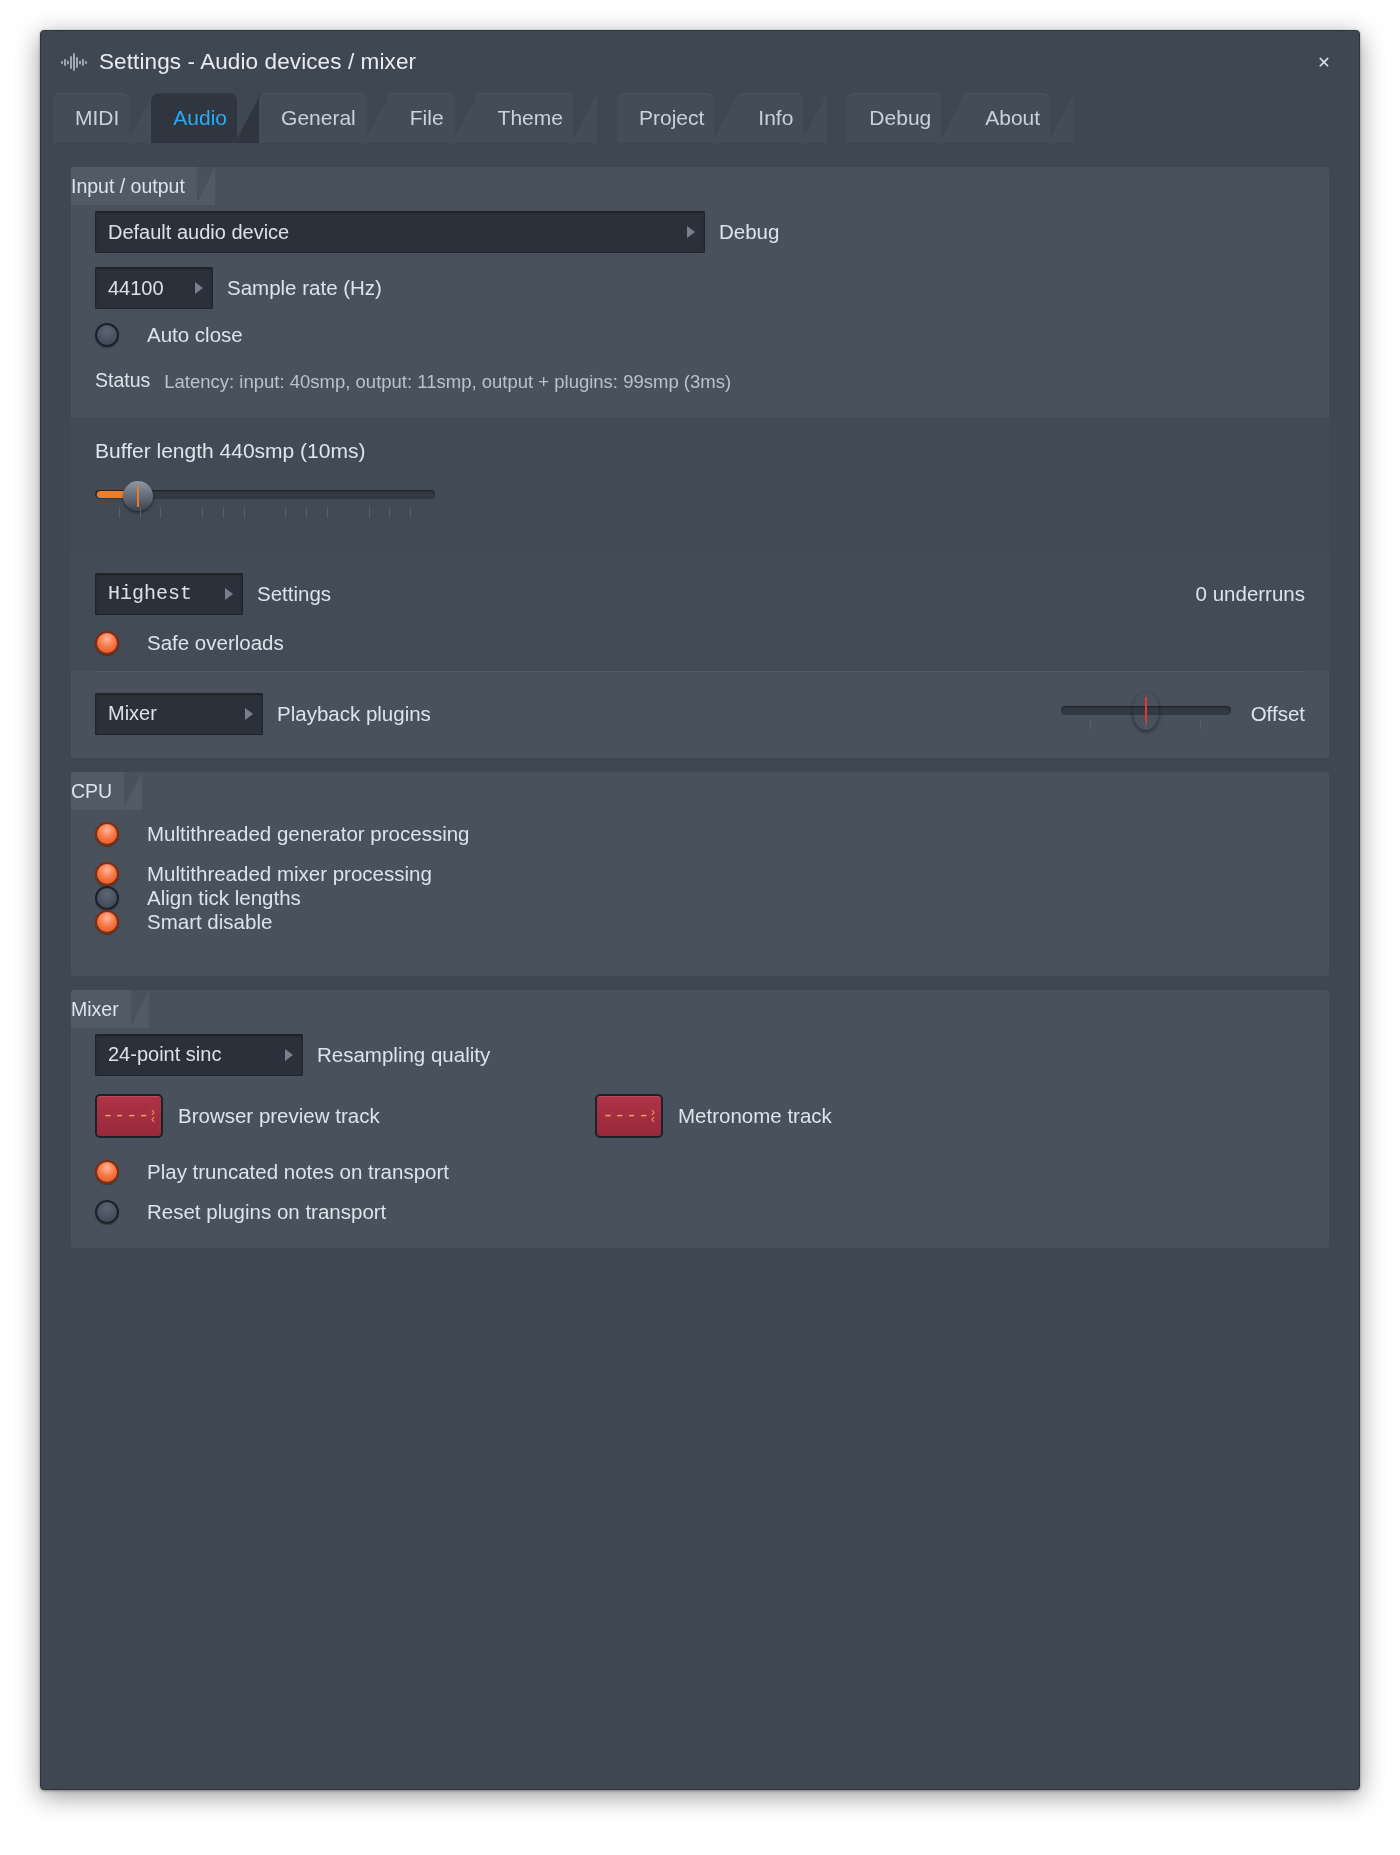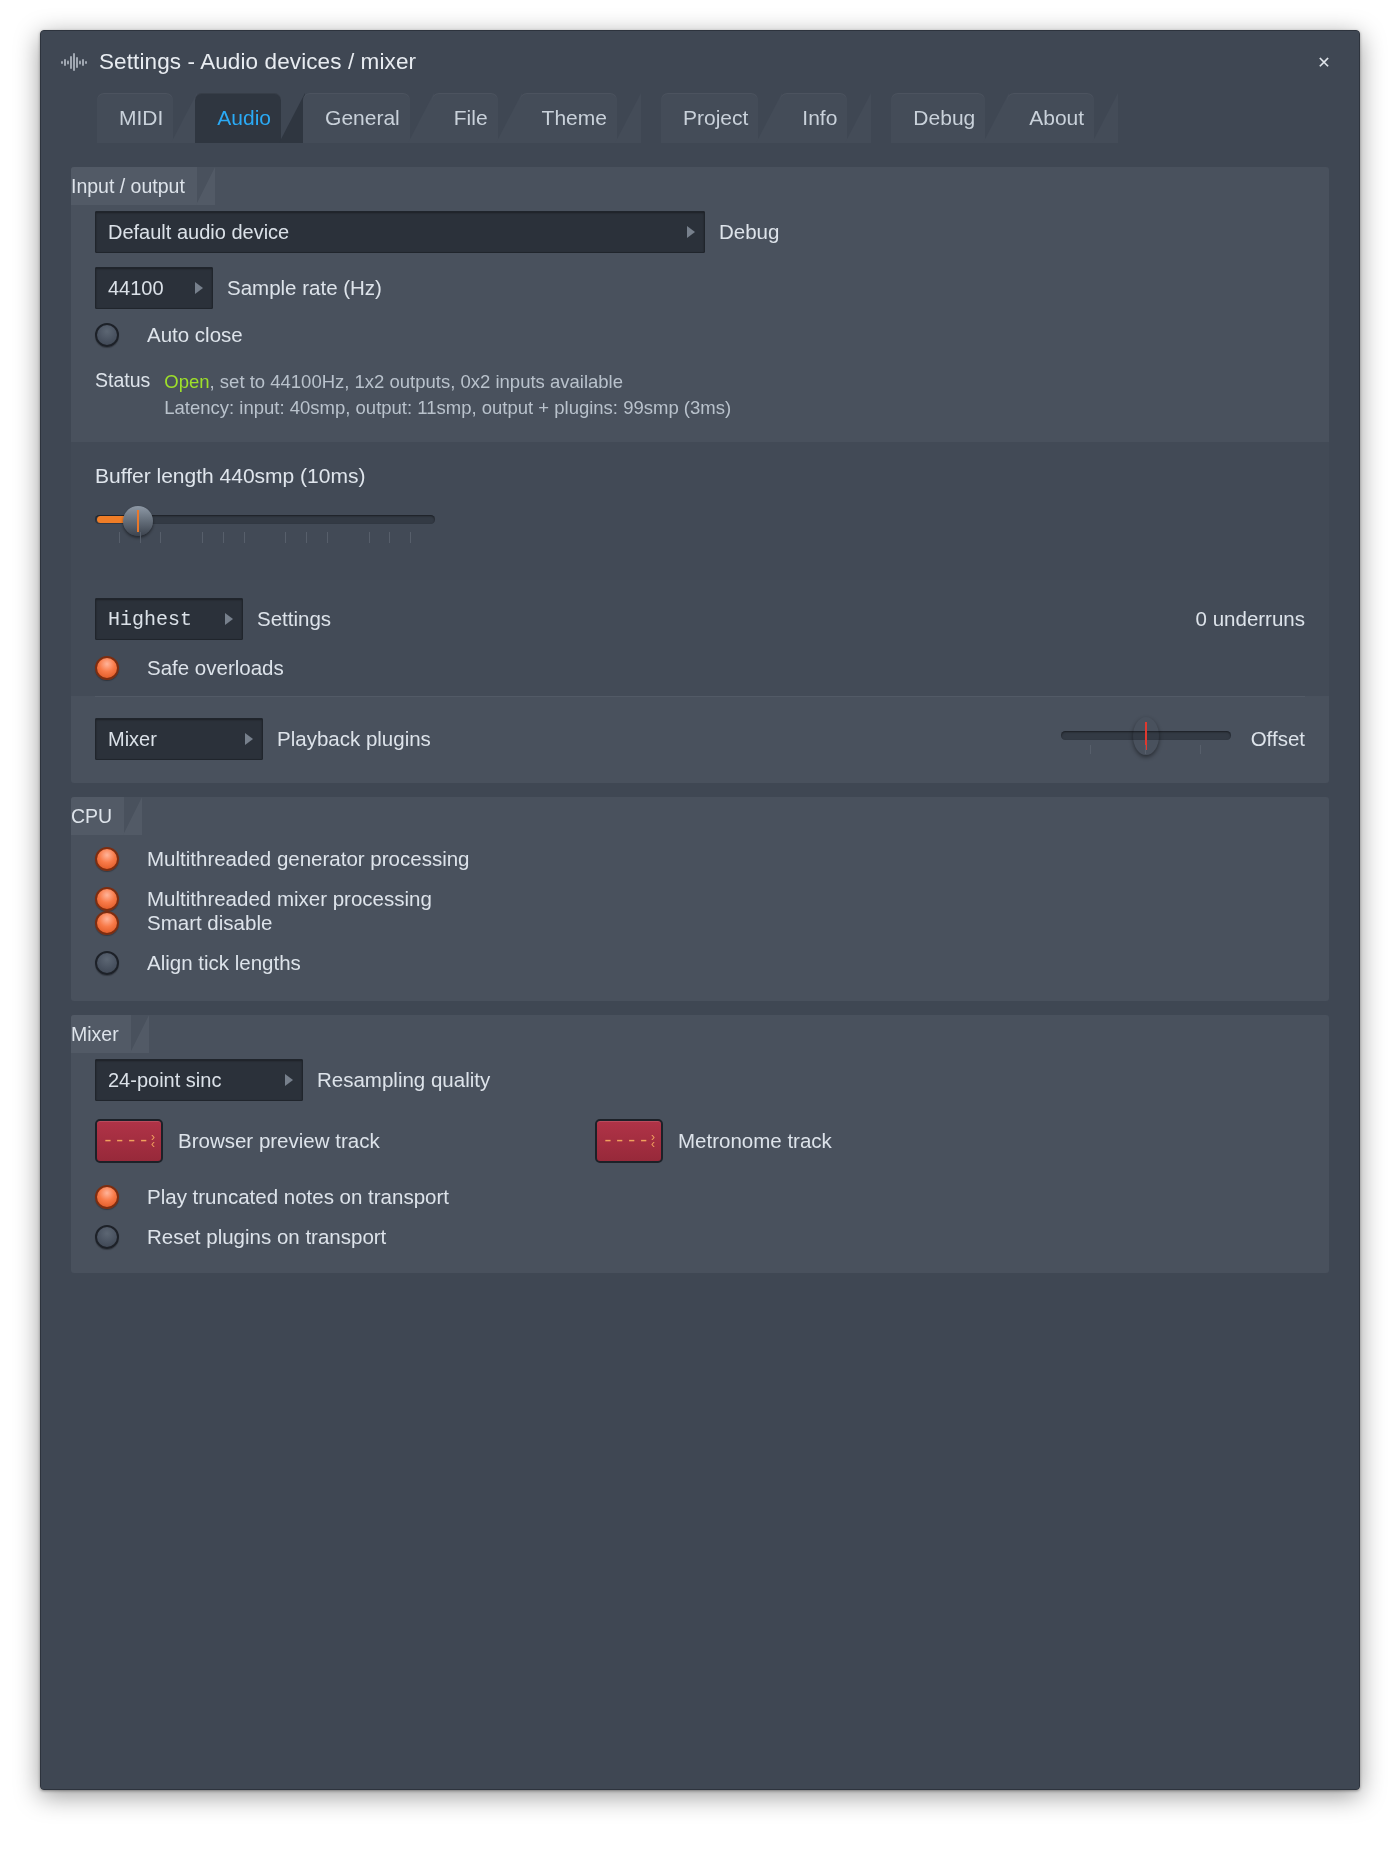--- a/index.html
+++ b/index.html
@@ -63,21 +63,20 @@
   }
 
   
   .tabbar {
     position: relative;
     height: 50px;
     background: #3f4753;
     padding-left: 12px;
     white-space: nowrap;
     font-size: 0;
-    margin-left: 44px;
   }
   .tab {
     position: relative;
     display: inline-block;
     height: 50px;
     background: #444c58;
     color: #c9d1da;
     font-size: 21px;
     font-family: "Liberation Sans", sans-serif;
     line-height: 50px;
@@ -446,23 +445,20 @@
         </div>
 
         <div class="row pad radio-row">
           <span class="radio"></span>
           <span class="radio-label">Auto close</span>
         </div>
 
         <div class="status-wrap">
           <span class="status-key">Status</span>
           <div class="status-lines">
-            <div class="status-l1">
-              <span class="status-open">Open</span><span>, set to 44100Hz, 1x2 outputs, 0x2 inputs available</span>
-            </div>
             <div class="status-l2">Latency: input: 40smp, output: 11smp, output + plugins: 99smp (3ms)</div>
           </div>
         </div>
 
         <div class="buffer-band">
           <div class="buffer-title">Buffer length 440smp (10ms)</div>
           <div class="slider-h">
             <div class="slider-track"></div>
             <div class="slider-fill"></div>
             <div class="knob-round"></div>
@@ -539,27 +535,27 @@
             <div class="radio-row opt-gap">
               <span class="radio on"></span>
               <span class="radio-label">Multithreaded generator processing</span>
             </div>
             <div class="radio-row">
               <span class="radio on"></span>
               <span class="radio-label">Multithreaded mixer processing</span>
             </div>
           </div>
           <div class="col-b">
+            <div class="radio-row">
+              <span class="radio"></span>
+              <span class="radio-label">Align tick lengths</span>
+            </div>
             <div class="radio-row opt-gap">
               <span class="radio on"></span>
               <span class="radio-label">Smart disable</span>
-            </div>
-            <div class="radio-row">
-              <span class="radio"></span>
-              <span class="radio-label">Align tick lengths</span>
             </div>
           </div>
         </div>
       </div>
 
       <div class="group">
         <div class="group-tab">Mixer</div>
 
         <div class="row pad">
           <div class="combo combo-resamp">

